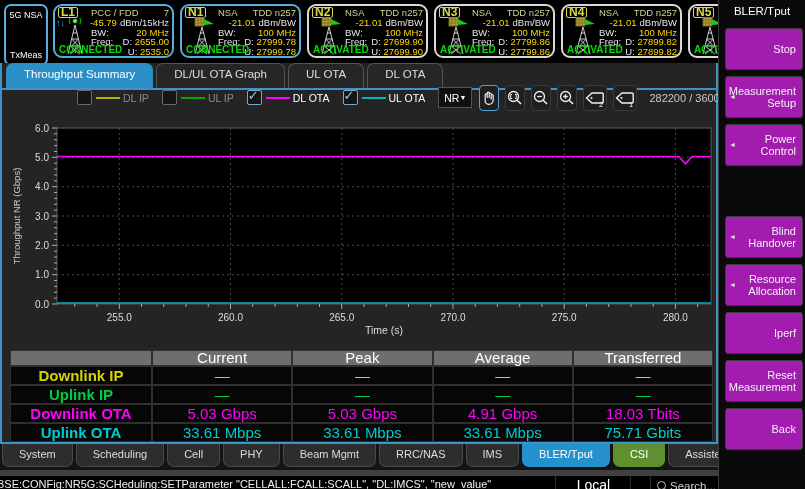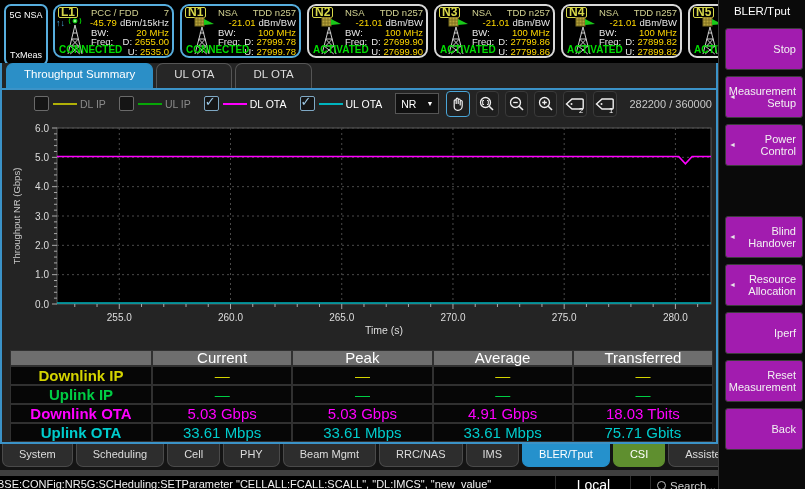--- a/index.html
+++ b/index.html
@@ -21,21 +21,21 @@
   .yellow{color:#ffd800;}
   .lbl{color:#e6e6e6;}
   .rgt{text-align:right;flex:1;}
   .cell-status{position:absolute;left:4px;bottom:1px;color:#00dd00;font-weight:bold;font-size:10px;}
   
   .main-panel{position:absolute;left:0;top:63px;width:714px;height:379px;background:#242424;border:2px solid #3b93c8;border-top:none;}
   .tabs{position:absolute;left:0;top:0;height:25px;display:flex;gap:3px;padding-left:4px;width:710px;border-bottom:2px solid #3b93c8;}
   .tab{background:#262626;border:1px solid #555;border-bottom:none;border-radius:7px 7px 0 0;
     padding:4px 17px 0 17px;font-size:11.5px;color:#ddd;cursor:pointer;}
   .tab.active{background:#2b8fc7;border-color:#2b8fc7;color:#fff;}
-  .legend-row{position:absolute;left:0;top:27px;height:27px;width:710px;display:flex;align-items:center;padding-left:32px;box-sizing:border-box;}
+  .legend-row{position:absolute;left:0;top:21px;height:27px;width:710px;display:flex;align-items:center;padding-left:75px;box-sizing:border-box;}
   .lg{display:flex;align-items:center;margin-right:13px;}
   .cb{width:13px;height:13px;background:#151515;border:1px solid #6a6a6a;border-radius:2px;position:relative;margin-right:4px;}
   .cb.checked{border-color:#7fa8c4;}
   .cb.checked::after{content:"\2713";position:absolute;left:0px;top:-3px;color:#9ec9e6;font-size:13px;font-weight:bold;}
   .lg-line{width:24px;height:2px;margin-right:3px;}
   .lg-label{font-size:10.5px;color:#fff;white-space:nowrap;}
   .lg.dim .lg-label{color:#8a8a8a;}
   .lg.dim .lg-line{opacity:.8;}
   .rat-dd{width:50px;height:19px;background:#101010;border:1px solid #555;color:#fff;font-size:10.5px;
     display:flex;align-items:center;justify-content:space-between;padding:0 5px;margin-right:7px;}
@@ -280,20 +280,21 @@
           </div>
     </div>
     <span class="cell-status">ACTIVATED</span>
   </div>
     </div>
 </div>
 
 <div class="main-panel">
   <div class="tabs" id="top-tabs">
       <div class="tab active"><span>Throughput Summary</span></div>
+      <div class="tab"><span>DL/UL OTA Graph</span></div>
       <div class="tab"><span>UL OTA</span></div>
       <div class="tab"><span>DL OTA</span></div>
     </div>
 
   <div class="legend-row">
     <div id="legend" style="display:flex;">
         <div class="lg dim">
     <span class="cb"></span>
     <span class="lg-line" style="background: rgb(212, 212, 0);"></span>
     <span class="lg-label">DL IP</span>

